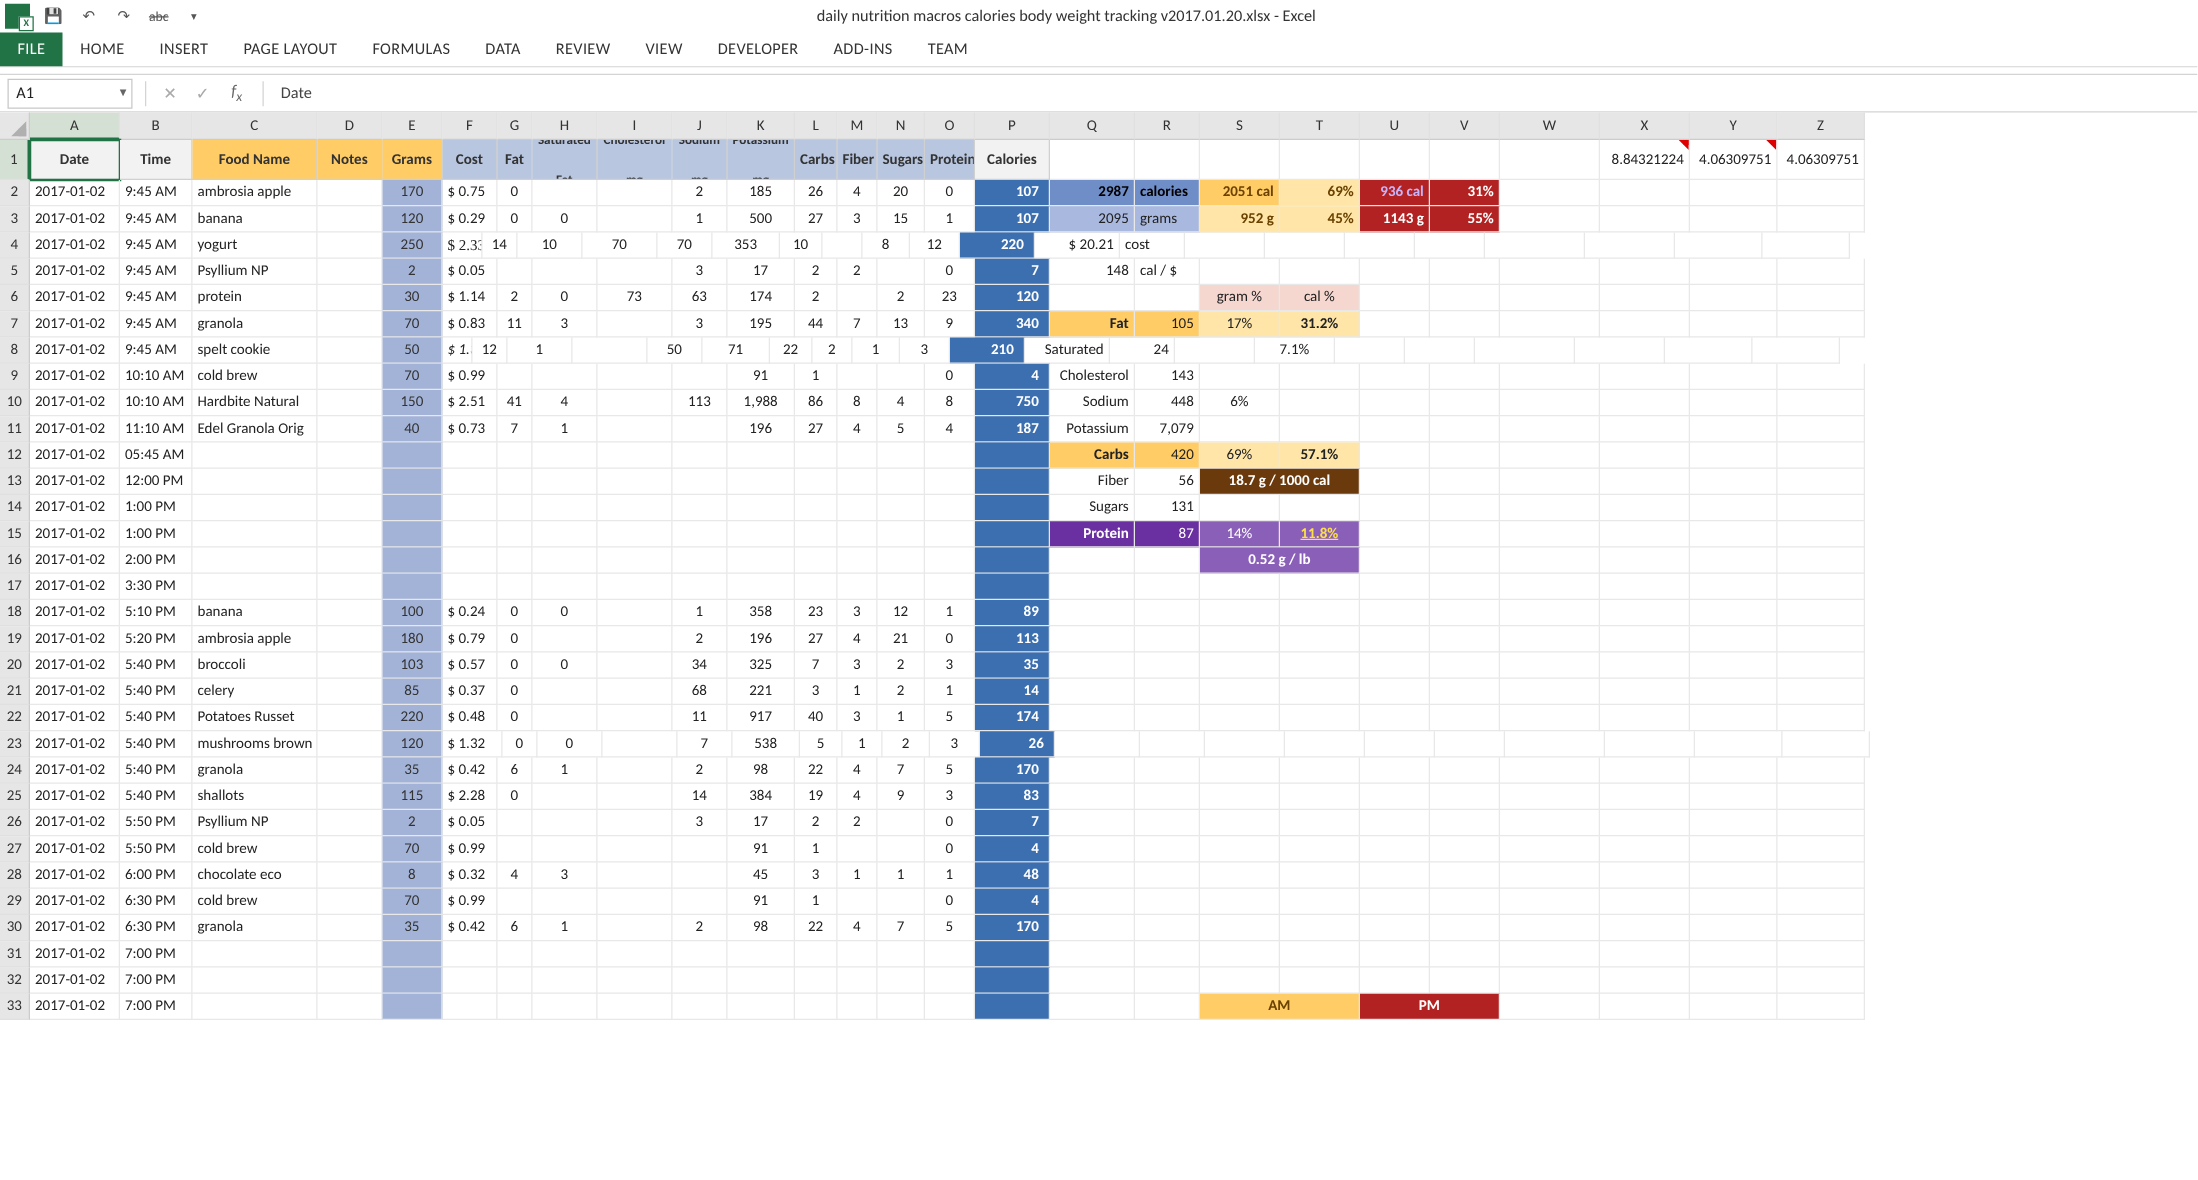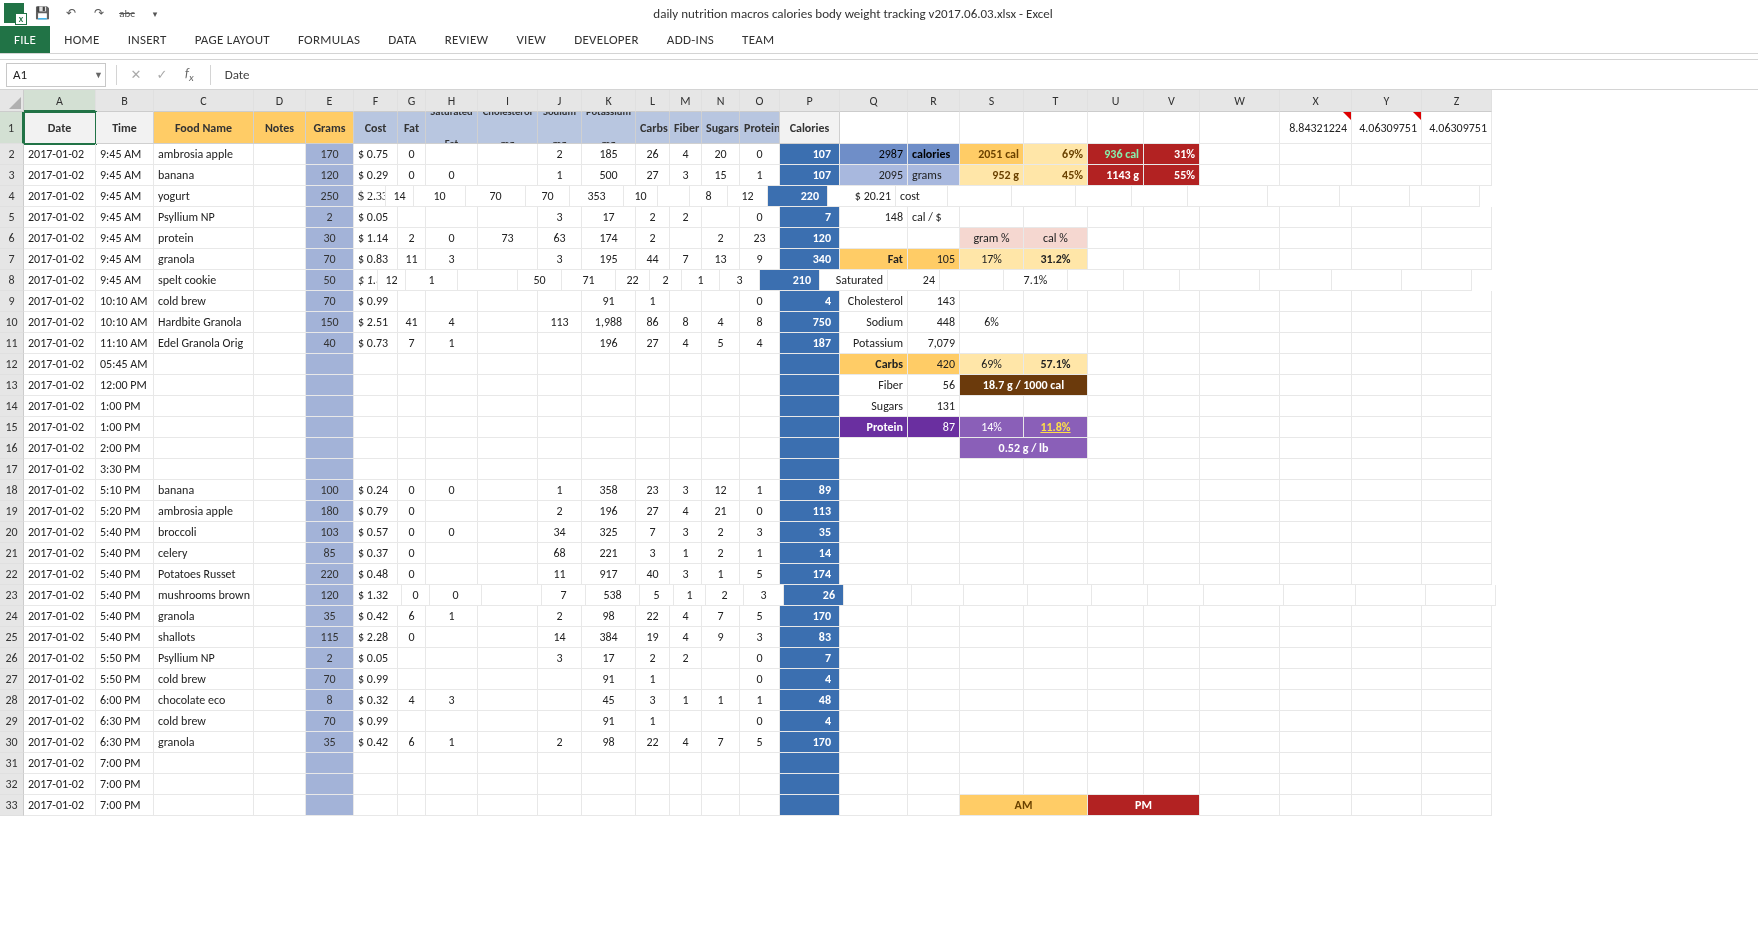--- a/index.html
+++ b/index.html
@@ -53,21 +53,21 @@
 
 <div class="titlebar">
   <div class="qat">
     <div class="xl-icon"></div>
     <div class="qat-icon">💾</div>
     <div class="qat-icon">↶</div>
     <div class="qat-icon">↷</div>
     <div class="qat-icon" style="text-decoration:line-through;font-size:11px">abc</div>
     <div class="qat-icon" style="font-size:9px">▾</div>
   </div>
-  <div class="title-text">daily nutrition macros calories body weight tracking v2017.06.03.xlsx - Excel</div>
+  <div class="title-text">daily nutrition macros calories body weight tracking v2017.01.20.xlsx - Excel</div>
   <div style="width:220px"></div>
 </div>
 
 <div class="ribbon-tabs" id="ribbon-tabs">
     <div class="ribbon-tab file">FILE</div>
     <div class="ribbon-tab">HOME</div>
     <div class="ribbon-tab">INSERT</div>
     <div class="ribbon-tab">PAGE LAYOUT</div>
     <div class="ribbon-tab">FORMULAS</div>
     <div class="ribbon-tab">DATA</div>
@@ -197,25 +197,25 @@
           <div class="cell ta-c" style="width: 28px;">0</div>
           <div class="cell ta-c" style="width: 52px;"></div>
           <div class="cell ta-c" style="width: 60px;"></div>
           <div class="cell ta-c" style="width: 44px;">2</div>
           <div class="cell ta-c" style="width: 54px;">185</div>
           <div class="cell ta-c" style="width: 34px;">26</div>
           <div class="cell ta-c" style="width: 32px;">4</div>
           <div class="cell ta-c" style="width: 38px;">20</div>
           <div class="cell ta-c" style="width: 40px;">0</div>
           <div class="cell caloriesCol" style="width: 60px;">107</div>
-          <div class="cell ta-r" style="width: 68px; background: rgb(111, 142, 200); color: rgb(0, 0, 0); font-weight: normal;">2987</div>
+          <div class="cell ta-r" style="width: 68px; background: rgb(111, 142, 200); color: rgb(0, 0, 0); font-weight: bold;">2987</div>
           <div class="cell" style="width: 52px; background: rgb(111, 142, 200); color: rgb(0, 0, 0); font-weight: bold;">calories</div>
           <div class="cell ta-r" style="width: 64px; background: rgb(255, 204, 102); color: rgb(107, 66, 0); font-weight: bold;">2051 cal</div>
           <div class="cell ta-r" style="width: 64px; background: rgb(255, 230, 168); color: rgb(107, 66, 0); font-weight: bold;">69%</div>
-          <div class="cell ta-r" style="width: 56px; background: rgb(178, 34, 34); color: #86efac; font-weight: bold;">936 cal</div>
+          <div class="cell ta-r" style="width: 56px; background: rgb(178, 34, 34); color: #c4b5fd; font-weight: bold;">936 cal</div>
           <div class="cell ta-r" style="width: 56px; background: rgb(178, 34, 34); color: rgb(255, 255, 255); font-weight: bold;">31%</div>
           <div class="cell" style="width: 80px;"></div>
           <div class="cell" style="width: 72px;"></div>
           <div class="cell" style="width: 70px;"></div>
           <div class="cell" style="width: 70px;"></div>
         </div>
         <div class="row">
           <div class="cell" style="width: 72px;">2017-01-02</div>
           <div class="cell" style="width: 58px;">9:45 AM</div>
           <div class="cell" style="width: 100px;">banana</div>
@@ -407,21 +407,21 @@
           <div class="cell" style="width: 56px;"></div>
           <div class="cell" style="width: 56px;"></div>
           <div class="cell" style="width: 80px;"></div>
           <div class="cell" style="width: 72px;"></div>
           <div class="cell" style="width: 70px;"></div>
           <div class="cell" style="width: 70px;"></div>
         </div>
         <div class="row">
           <div class="cell" style="width: 72px;">2017-01-02</div>
           <div class="cell" style="width: 58px;">10:10 AM</div>
-          <div class="cell" style="width: 100px;">Hardbite Granola</div>
+          <div class="cell" style="width: 100px;">Hardbite Natural</div>
           <div class="cell" style="width: 52px;"></div>
           <div class="cell grams" style="width: 48px;">150</div>
           <div class="cell" style="width: 44px;">$ 2.51</div>
           <div class="cell ta-c" style="width: 28px;">41</div>
           <div class="cell ta-c" style="width: 52px;">4</div>
           <div class="cell ta-c" style="width: 60px;"></div>
           <div class="cell ta-c" style="width: 44px;">113</div>
           <div class="cell ta-c" style="width: 54px;">1,988</div>
           <div class="cell ta-c" style="width: 34px;">86</div>
           <div class="cell ta-c" style="width: 32px;">8</div>

